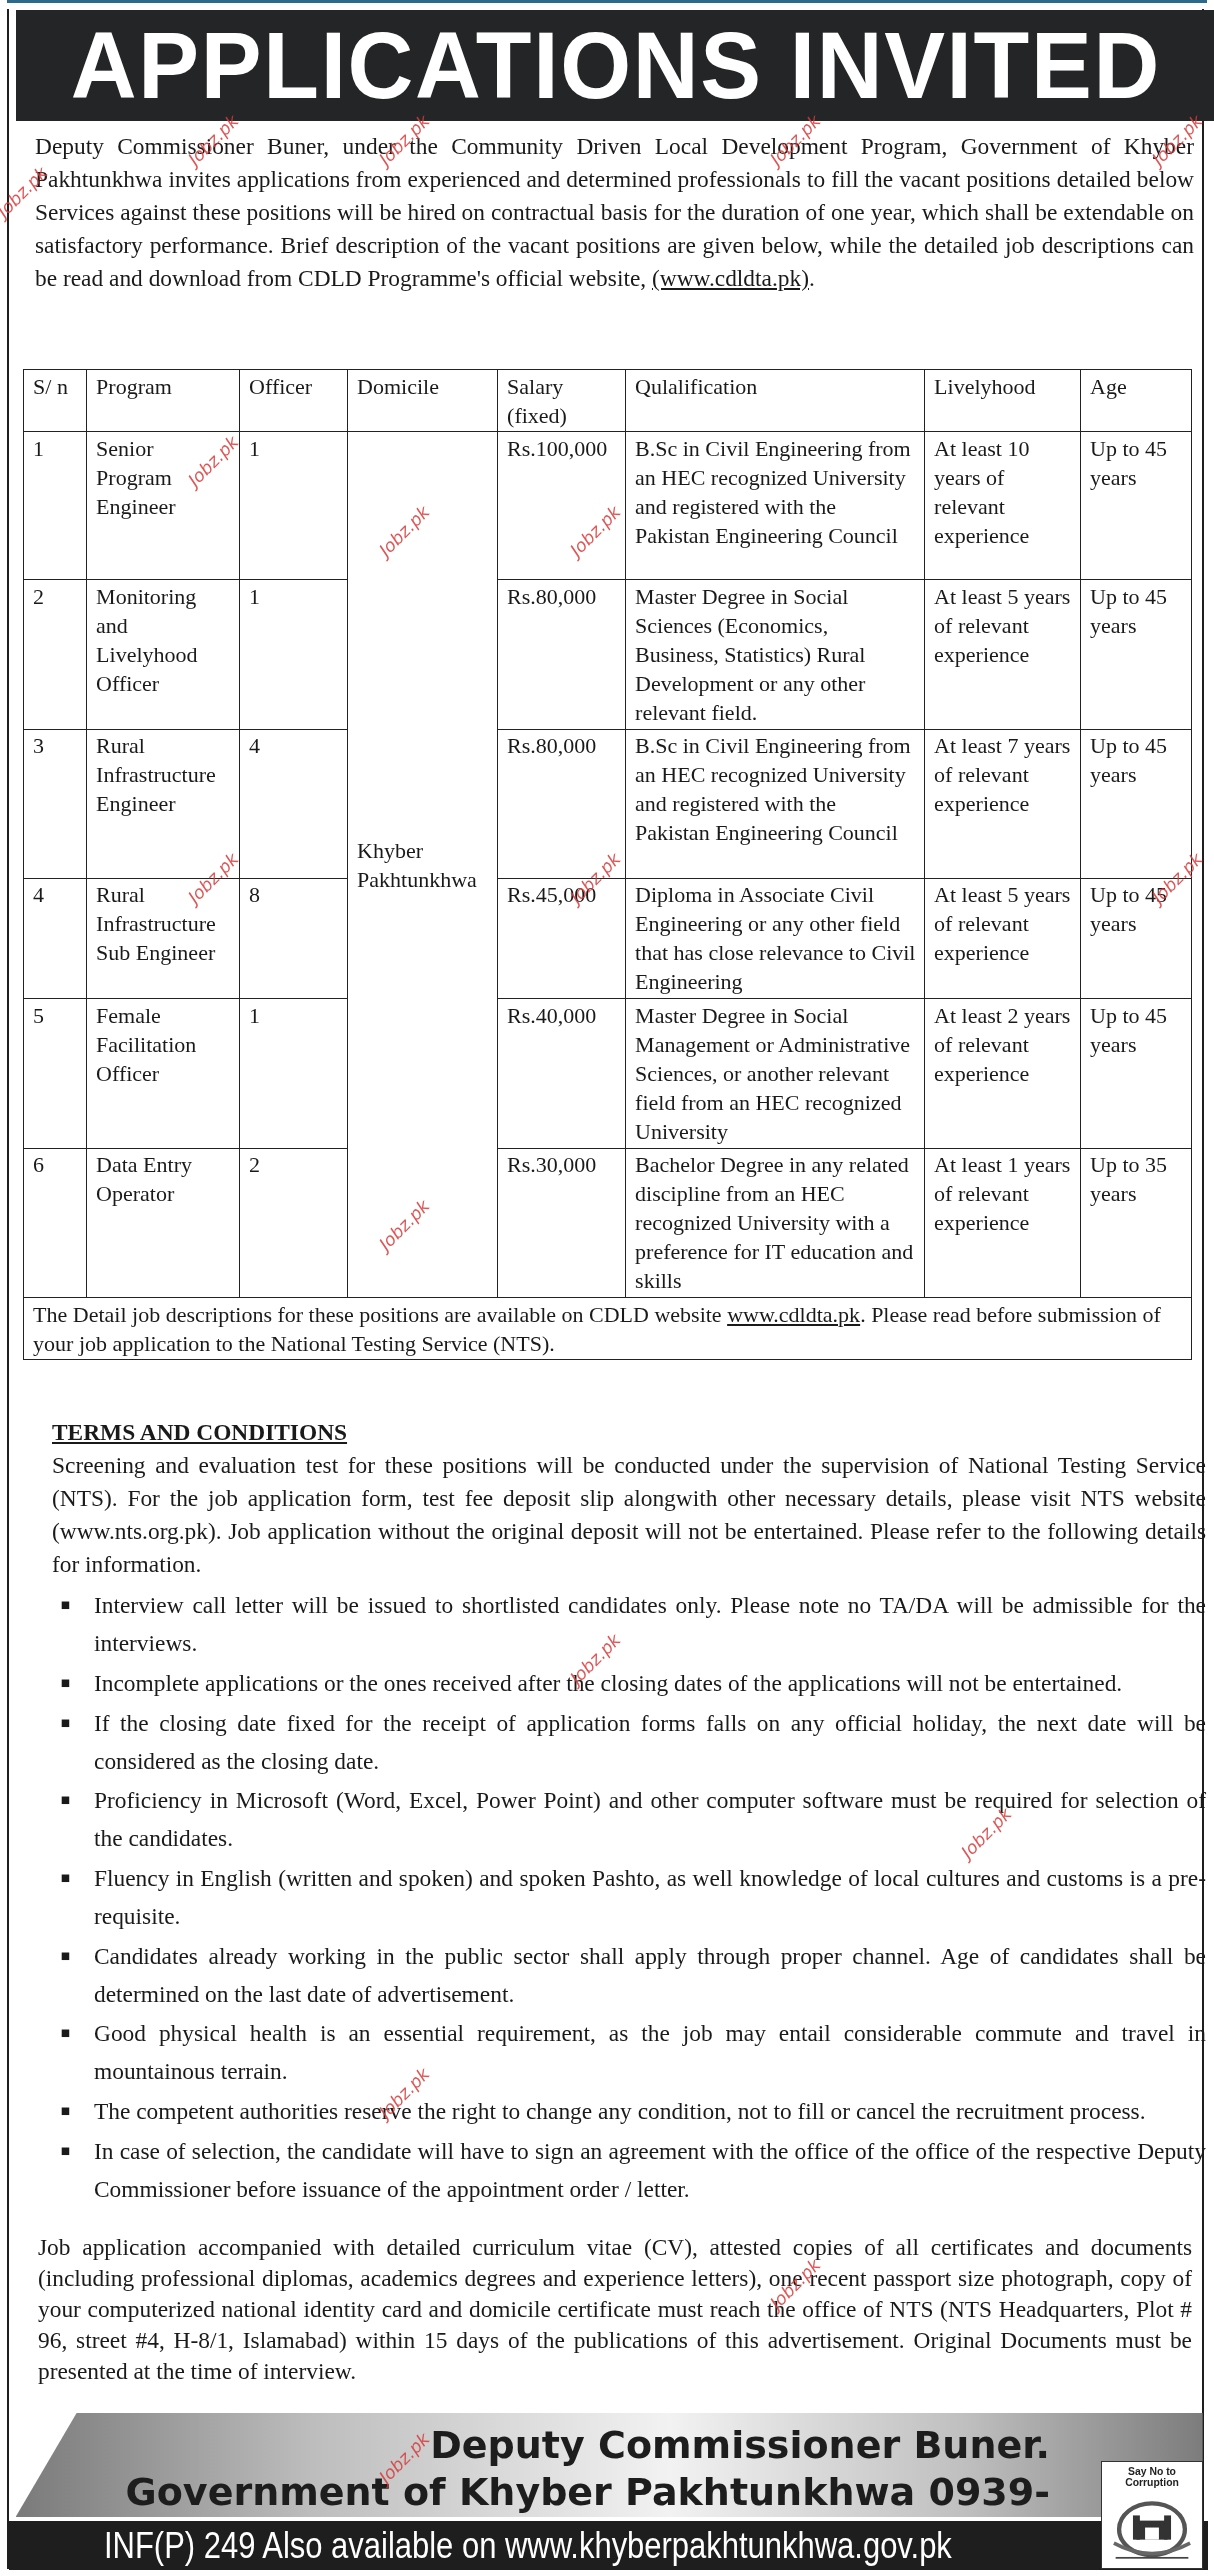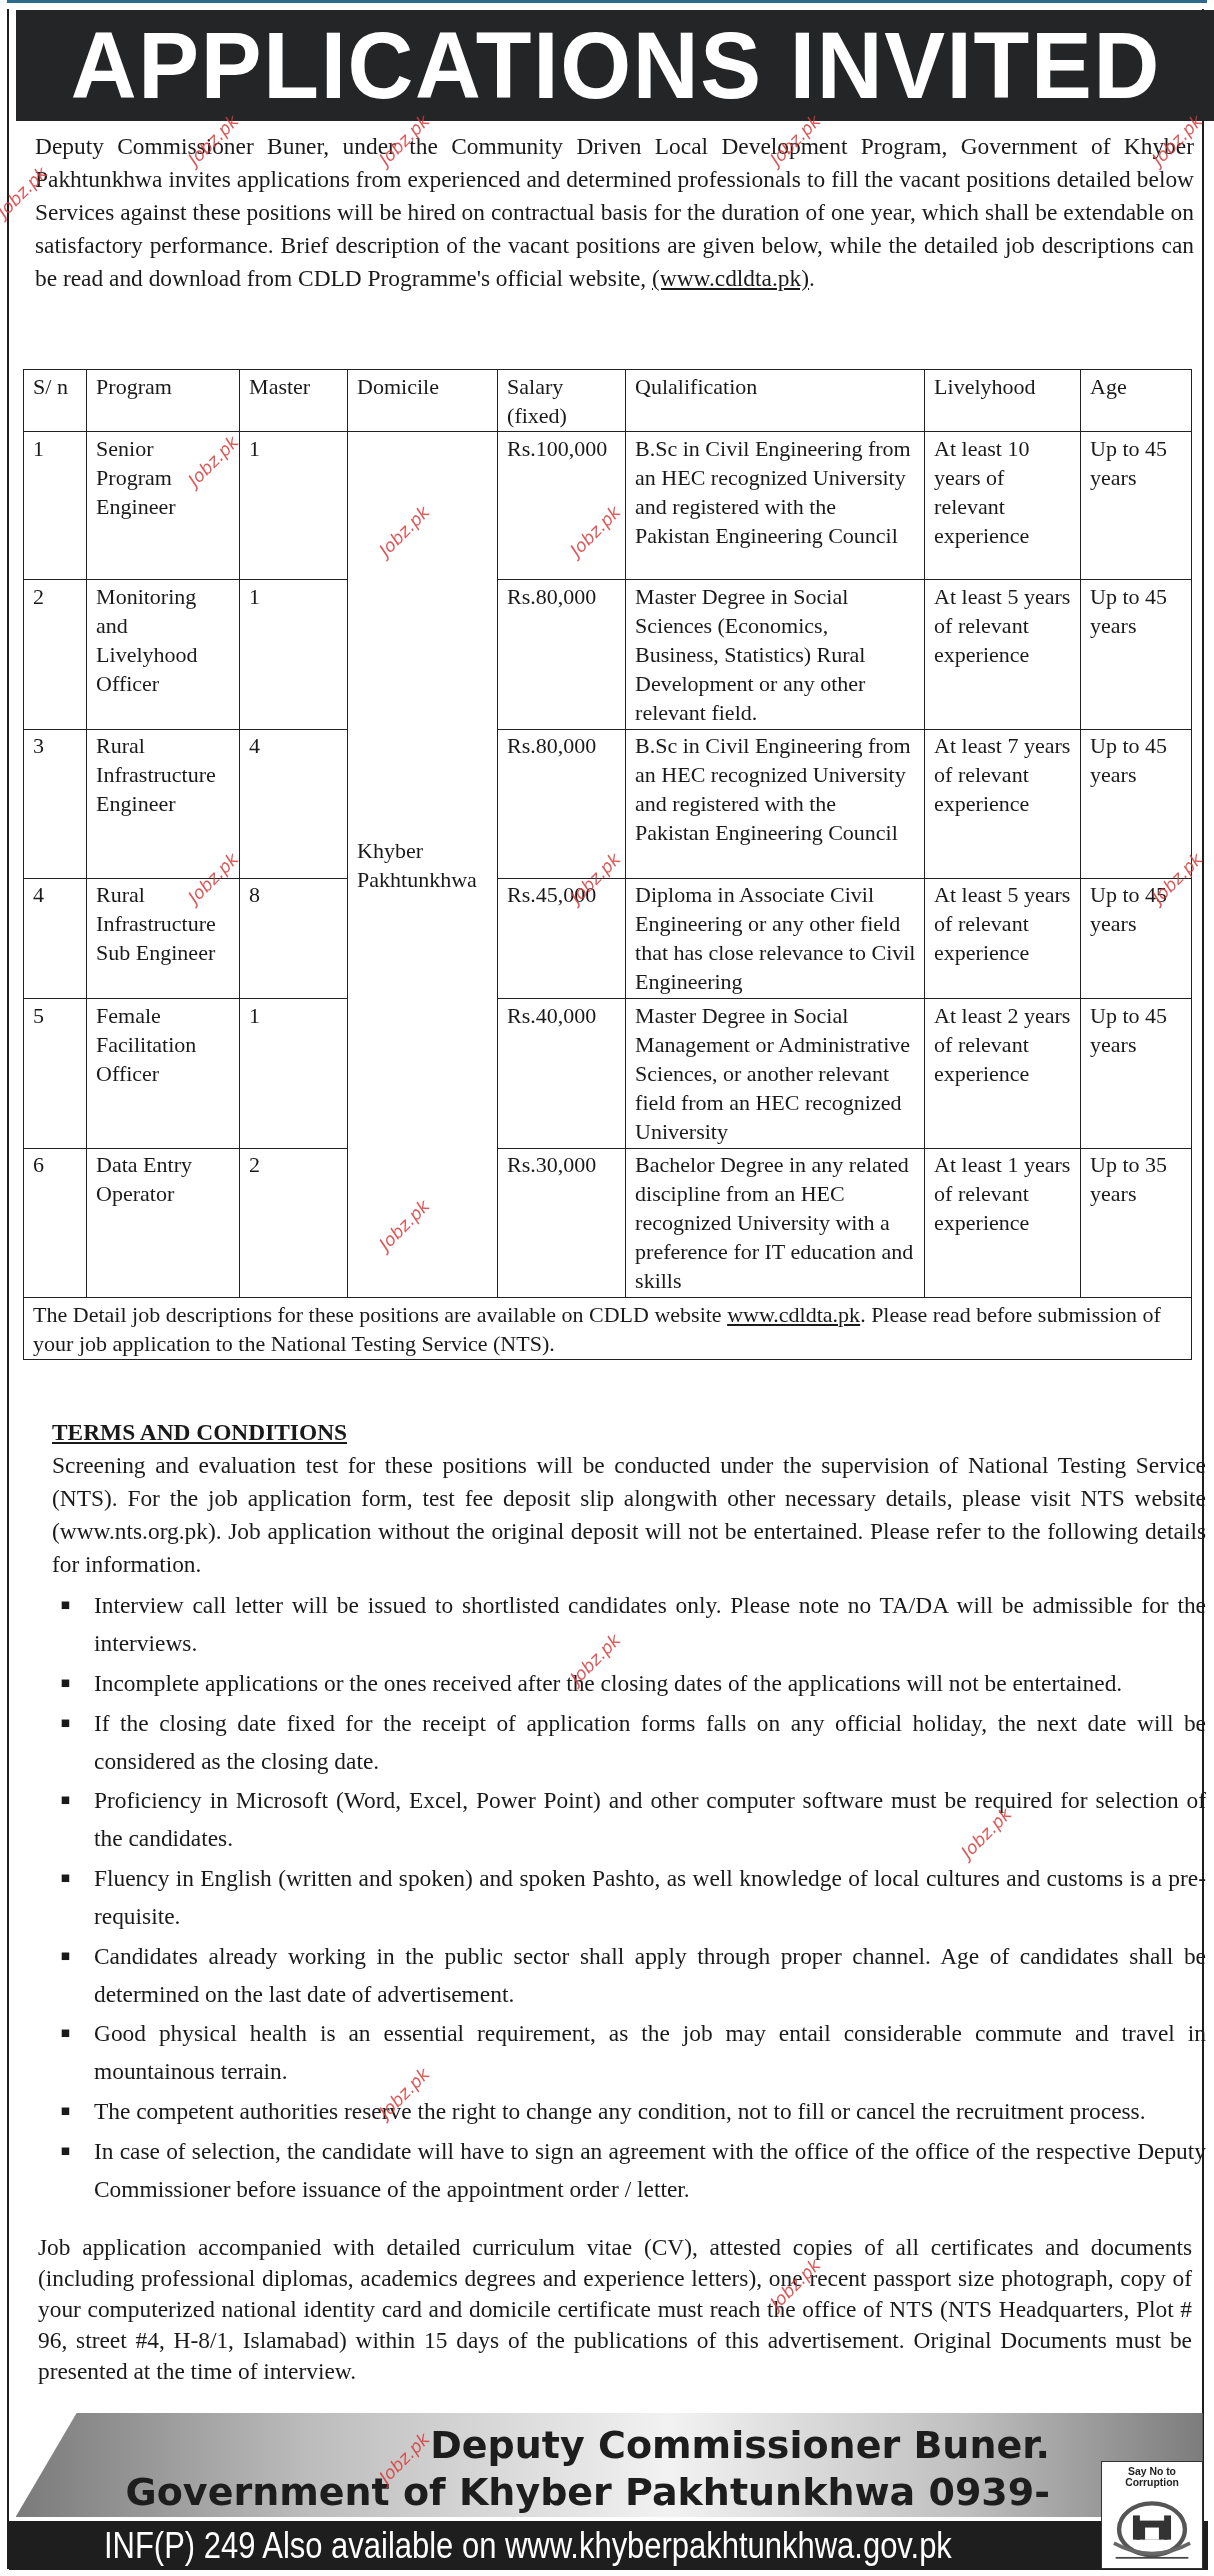--- a/index.html
+++ b/index.html
@@ -73,21 +73,21 @@
         <col style="width:150px">
       <col style="width:128px">
         <col style="width:299px">
         <col style="width:156px">
         <col style="width:111px">
     </colgroup>
     <tbody>
         <tr>
       <th>S/ n</th>
       <th>Program</th>
-      <th>Master</th>
+      <th>Officer</th>
       <th>Domicile</th>
       <th>Salary (fixed)</th>
       <th>Qulalification</th>
       <th>Livelyhood</th>
       <th>Age</th>
     </tr>
     <tr style="height:148px">
       <td>1</td>
       <td>Senior Program Engineer</td>
       <td>1</td>

